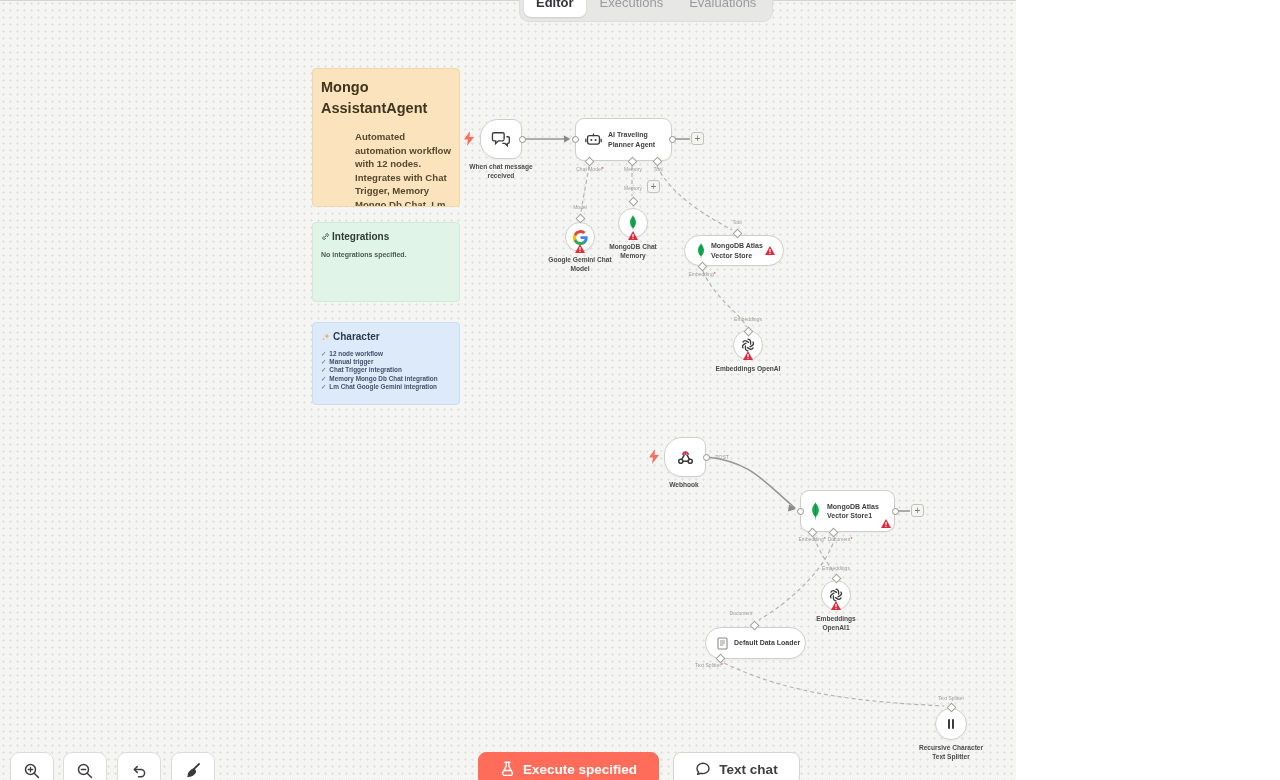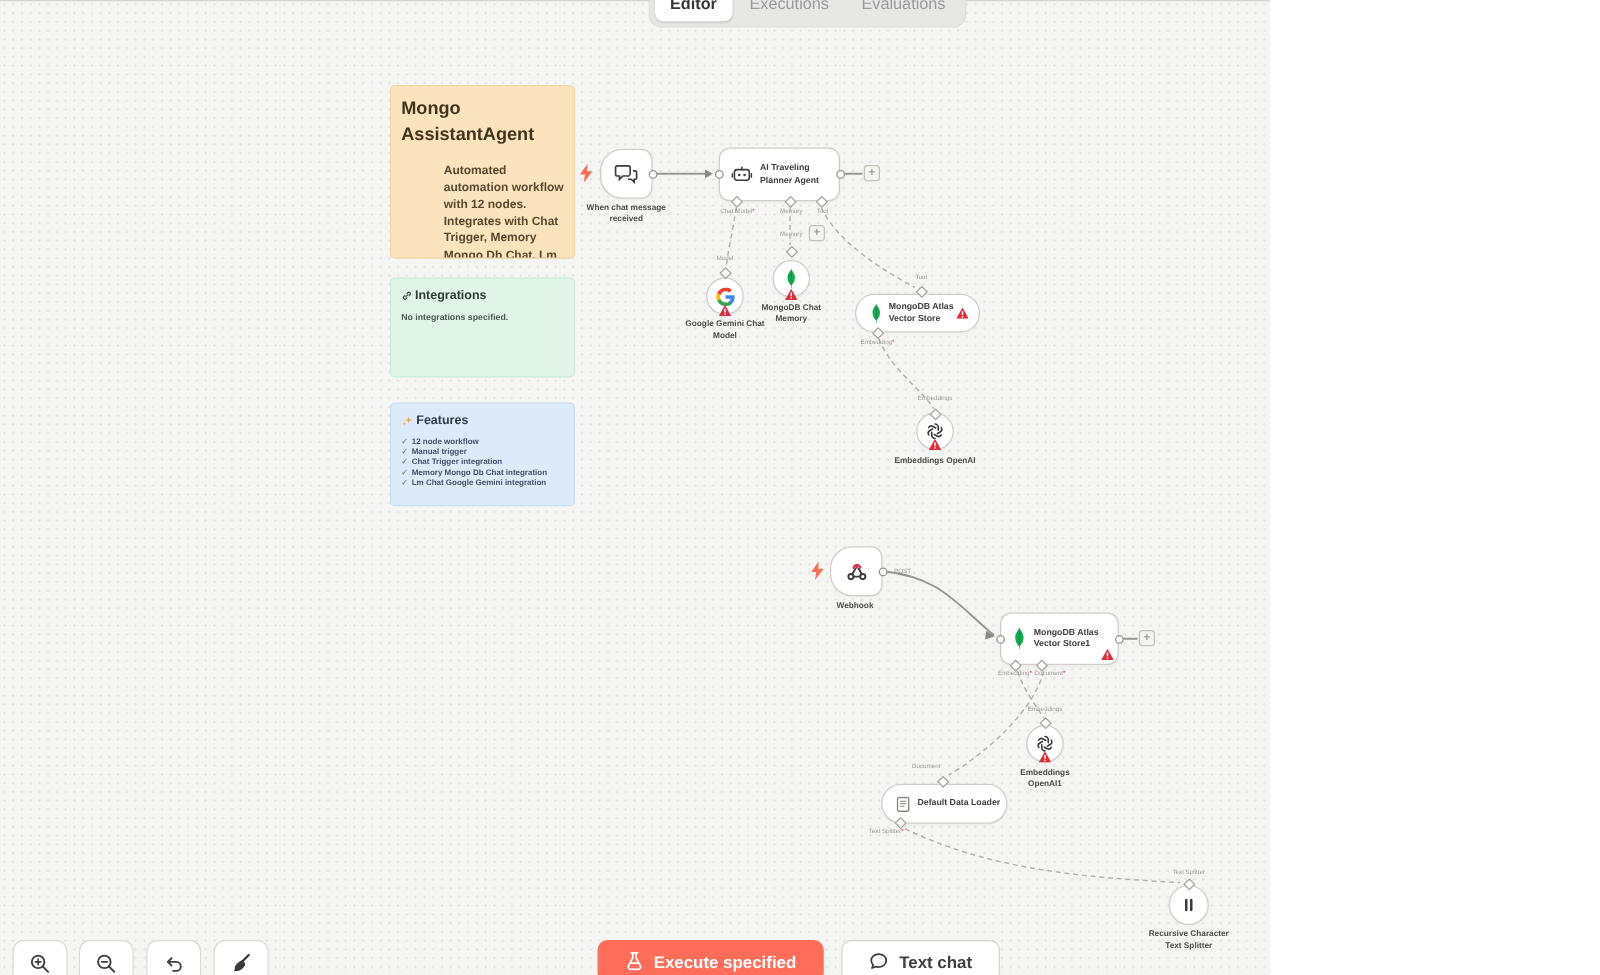--- a/index.html
+++ b/index.html
@@ -105,21 +105,21 @@
     </div>
     <div class="bod-sm">No integrations specified.</div>
   </div>
 
   <div class="note blue">
     <div class="ttl-sm">
       <svg class="icn" width="10" height="10" viewBox="0 0 16 16">
           <path d="M9.5 2 L10.6 5.4 L14 6.5 L10.6 7.6 L9.5 11 L8.4 7.6 L5 6.5 L8.4 5.4 Z" fill="#eea84f"></path>
           <path d="M4 9 L4.6 10.6 L6.2 11.2 L4.6 11.8 L4 13.4 L3.4 11.8 L1.8 11.2 L3.4 10.6 Z" fill="#eea84f"></path>
         </svg>
-      <span>Features</span>
+      <span>Character</span>
     </div>
     <div class="feat">
       <div class="row">
           <span class="chk">✓</span>
           <span>12 node workflow</span>
         </div>
       <div class="row">
           <span class="chk">✓</span>
           <span>Manual trigger</span>
         </div>

